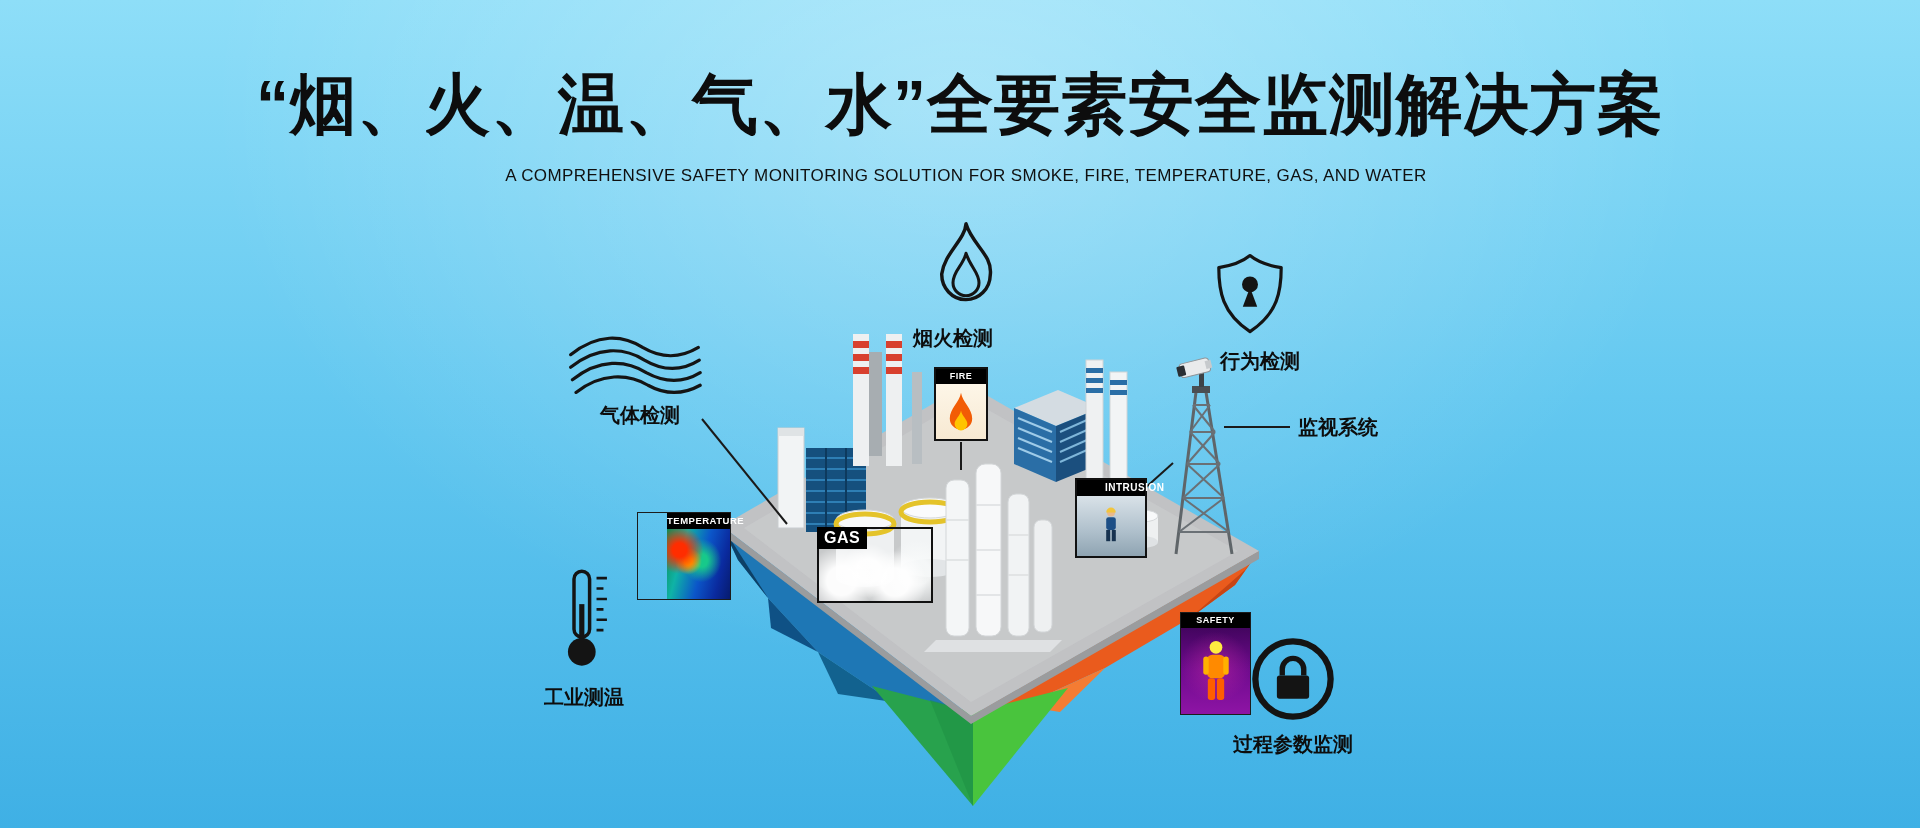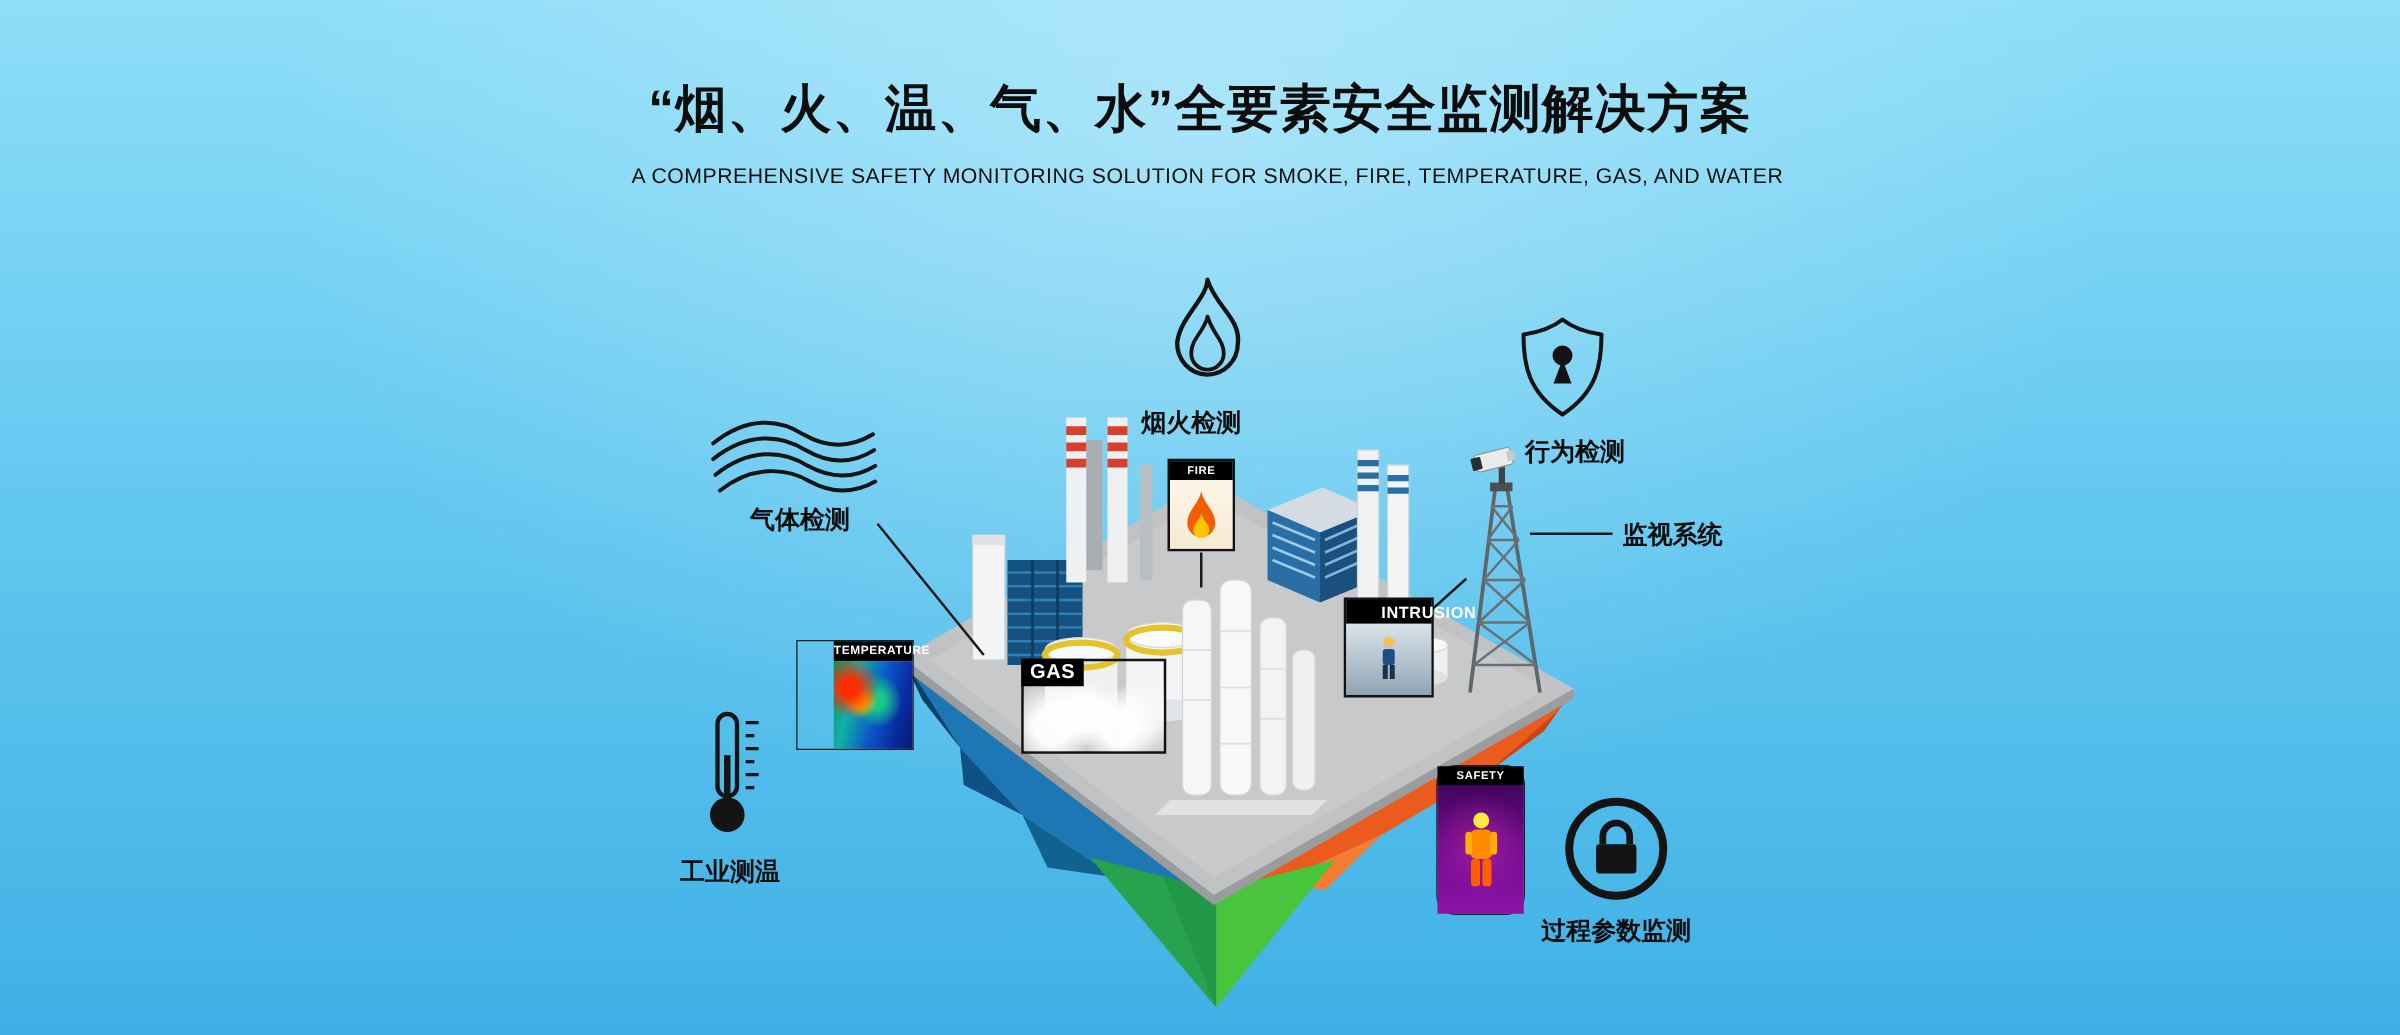--- a/index.html
+++ b/index.html
@@ -2,21 +2,21 @@
 <html><head>
 <meta charset="utf-8">
 <style>
   html,body{margin:0;padding:0;}
   body{font-family:"Liberation Sans","DejaVu Sans",sans-serif;}
   .banner{position:relative;width:1920px;height:828px;overflow:hidden;
     background:
       radial-gradient(ellipse at 50% 12%, rgba(255,255,255,.30), rgba(255,255,255,0) 55%),
       linear-gradient(180deg,#8edef8 0%, #63c8f0 48%, #3fb0e5 100%);}
   .header{position:absolute;top:60px;left:0;right:0;text-align:center;}
-  .title{margin:0;font-size:41px;font-weight:800;color:#0d0d0d;letter-spacing:1px;}
+  .title{margin:0;font-size:66px;font-weight:800;color:#0d0d0d;letter-spacing:1px;}
   .subtitle{margin:16px 0 0 0;font-size:17px;font-weight:400;color:#101010;letter-spacing:.4px;padding-left:12px;}
   .scene{position:absolute;left:0;top:0;width:1920px;height:828px;}
   .icon{position:absolute;}
   .callout-label{position:absolute;transform:translateX(-50%);white-space:nowrap;
     font-size:20px;font-weight:700;color:#0d0d0d;}
   .patch{position:absolute;display:flex;flex-direction:column;box-sizing:border-box;}
   .patch .bar{background:#000;color:#fff;text-align:center;font-weight:700;
     letter-spacing:.5px;padding:3px 0;line-height:1;}
   .patch .body{flex:1;position:relative;display:flex;align-items:center;justify-content:center;}
   .patch.thin{border:1px solid #1c1c1c;}
@@ -251,33 +251,33 @@
       </svg>
     </div>
   </div>
 
   <div class="patch thick" style="left:817px;top:527px;width:116px;height:76px;">
     <div class="gas-chip">GAS</div>
     <div class="gas-body"></div>
   </div>
 
   <div class="patch thick" style="left:1075px;top:478px;width:72px;height:80px;">
-    <div class="bar" style="font-size:13px;padding-left:28px;">INTRUSION</div>
+    <div class="bar" style="font-size:10px;padding-left:28px;">INTRUSION</div>
     <div class="body intr-body">
       <svg viewBox="0 0 30 50" width="24" height="40">
         <circle cx="15" cy="8" r="5" fill="#e9b98c"></circle>
         <path d="M15 2 a6 6 0 0 1 6 6 h-12 a6 6 0 0 1 6-6Z" fill="#f2c53d"></path>
         <rect x="9" y="14" width="12" height="16" rx="3" fill="#1d4f86"></rect>
         <rect x="9" y="30" width="5" height="14" fill="#17324f"></rect>
         <rect x="16" y="30" width="5" height="14" fill="#17324f"></rect>
       </svg>
     </div>
   </div>
 
-  <div class="patch thin" style="left:1149px;top:612px;width:71px;height:120px;border-radius:16px;">
+  <div class="patch thin" style="left:1180px;top:612px;width:71px;height:103px;">
     <div class="bar" style="font-size:9px;">SAFETY</div>
     <div class="body safe-body">
       <svg viewBox="0 0 44 72" width="40" height="68">
         <circle cx="22" cy="10" r="7" fill="#ffec40"></circle>
         <rect x="12" y="18" width="20" height="26" rx="6" fill="#ff8a00"></rect>
         <rect x="8" y="20" width="6" height="20" rx="3" fill="#ffb000"></rect>
         <rect x="30" y="20" width="6" height="20" rx="3" fill="#ffb000"></rect>
         <rect x="13" y="44" width="8" height="24" rx="3" fill="#ff5e00"></rect>
         <rect x="23" y="44" width="8" height="24" rx="3" fill="#ff5e00"></rect>
       </svg>

